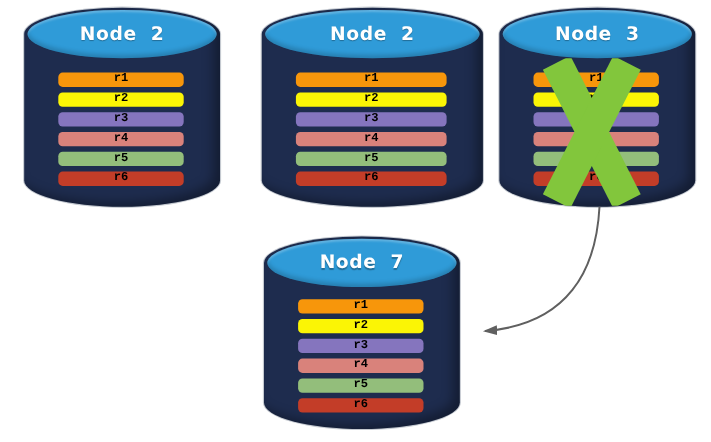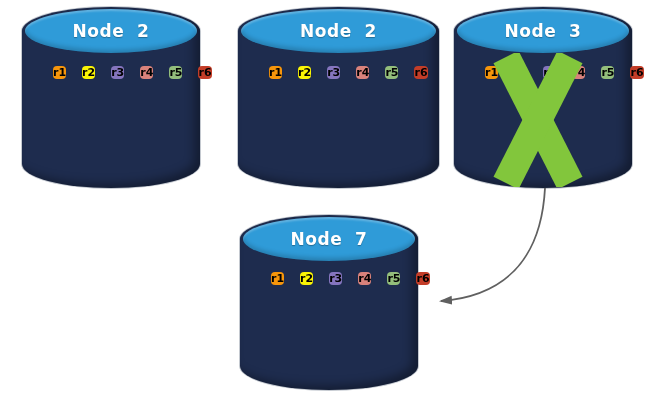--- a/index.html
+++ b/index.html
@@ -18,21 +18,21 @@
     border-radius:50%;
     display:flex;align-items:center;justify-content:center;
     box-shadow:inset 0 -3px 4px rgba(0,0,0,.18), inset 0 2px 2px rgba(255,255,255,.25);
   }
   .node-label{
     color:#ffffff;font-weight:bold;font-size:17px;letter-spacing:.5px;
     white-space:pre;text-shadow:0 1px 1px rgba(0,0,0,.3);
   }
   .bars{
     position:absolute;left:31px;right:33px;top:59px;
-    display:flex;flex-direction:row;gap:16px;
+    display:flex;flex-direction:column;gap:5px;font-family:Liberation Mono, monospace;
   }
   .bar{
     height:13px;border-radius:4px;
     font-size:11px;font-weight:bold;color:#000;
     text-align:center;line-height:13px;
   }
   .x-mark{position:absolute;}
   .arrow{position:absolute;}
 </style>
 </head>

